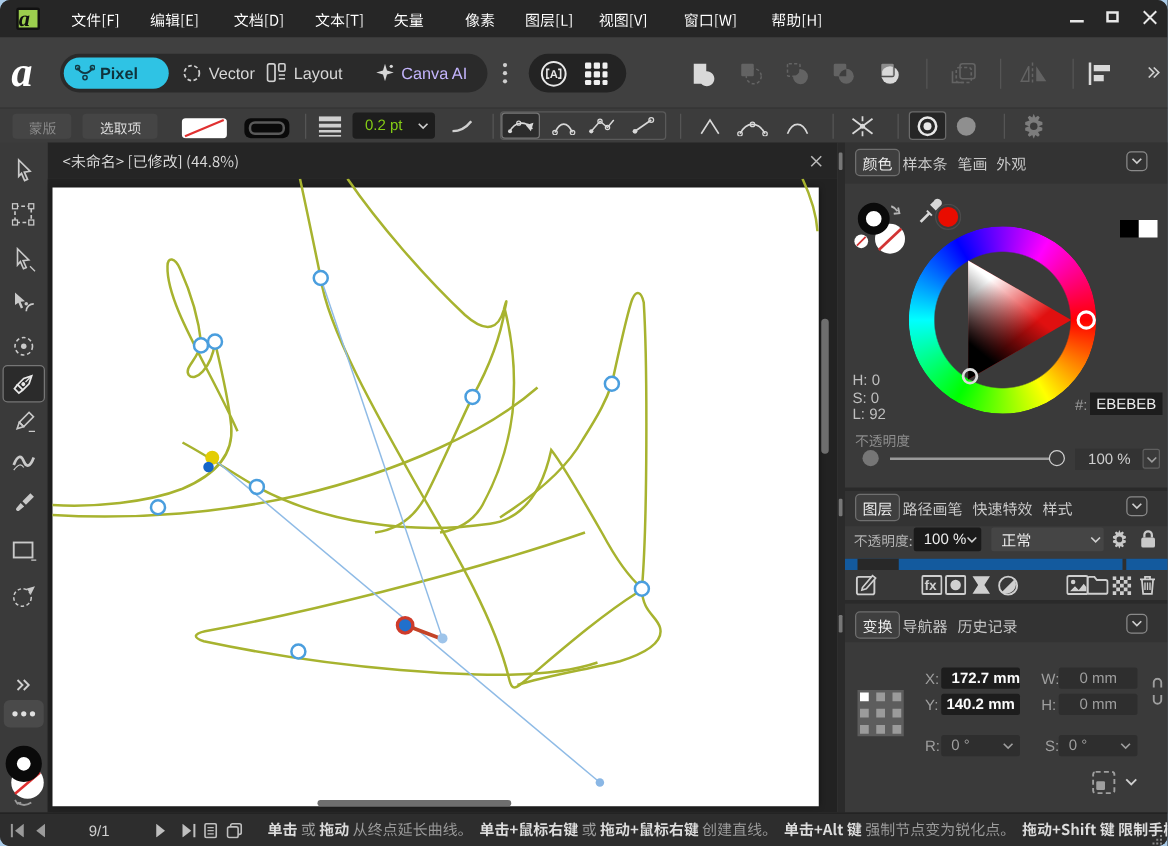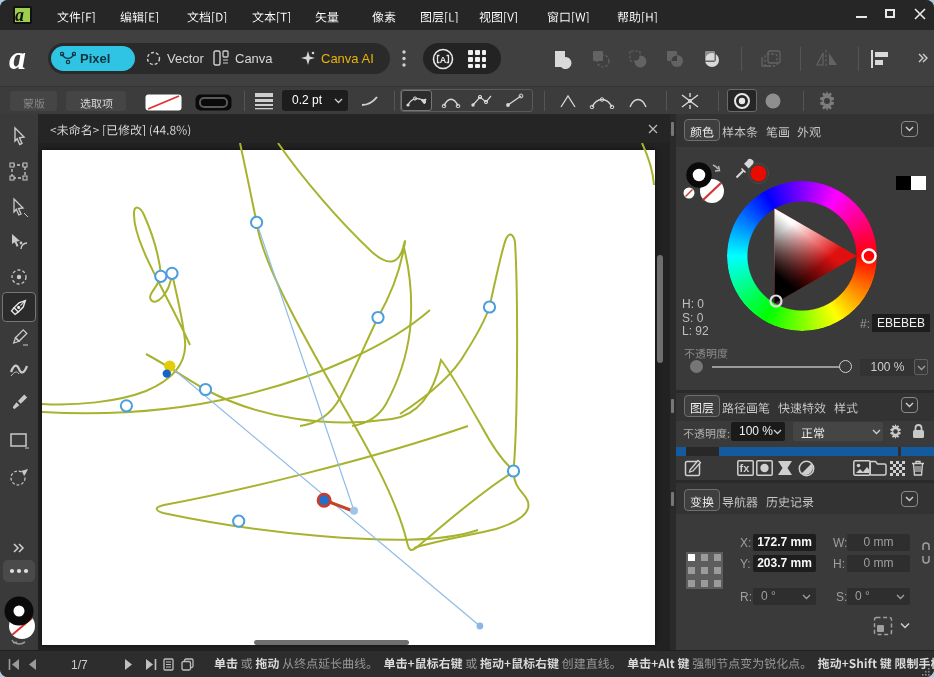--- a/index.html
+++ b/index.html
@@ -73,26 +73,26 @@
       <div class="abs" style="left:80px;top:21px;font-size:13px;color:#10333c;font-weight:bold">Pixel</div>
       <svg class="abs" style="left:146px;top:21px" width="15" height="15" viewBox="0 0 15 15">
         <circle cx="7.5" cy="7.5" r="6" fill="none" stroke="#cfcfcf" stroke-width="1.4" stroke-dasharray="3 2"></circle>
       </svg>
       <div class="abs" style="left:167px;top:21px;font-size:13px;color:#d6d6d6">Vector</div>
       <svg class="abs" style="left:213px;top:20px" width="16" height="16" viewBox="0 0 16 16">
         <rect x="1" y="1" width="6" height="14" rx="1.5" fill="none" stroke="#cfcfcf" stroke-width="1.4"></rect>
         <rect x="10" y="1" width="5" height="6" rx="1" fill="none" stroke="#cfcfcf" stroke-width="1.3"></rect>
         <path d="M10 10h5M10 13h5" stroke="#cfcfcf" stroke-width="1.2"></path>
       </svg>
-      <div class="abs" style="left:235px;top:21px;font-size:13px;color:#d6d6d6">Canva</div>
+      <div class="abs" style="left:235px;top:21px;font-size:13px;color:#d6d6d6">Layout</div>
       <svg class="abs" style="left:300px;top:20px" width="16" height="16" viewBox="0 0 16 16">
         <path d="M8 1 L9.6 6.4 L15 8 L9.6 9.6 L8 15 L6.4 9.6 L1 8 L6.4 6.4 Z" fill="#d6d6d6"></path>
         <circle cx="13" cy="3" r="1.3" fill="#d6d6d6"></circle>
       </svg>
-      <div class="abs" style="left:321px;top:21px;font-size:13px;color:#eab308">Canva AI</div>
+      <div class="abs" style="left:321px;top:21px;font-size:13px;color:#c4b5fd">Canva AI</div>
       <svg class="abs" style="left:401px;top:19px" width="6" height="19" viewBox="0 0 6 19">
         <circle cx="3" cy="3" r="1.7" fill="#cfcfcf"></circle>
         <circle cx="3" cy="9.5" r="1.7" fill="#cfcfcf"></circle>
         <circle cx="3" cy="16" r="1.7" fill="#cfcfcf"></circle>
       </svg>
       <div class="abs" style="left:423px;top:13px;width:78px;height:31px;background:#232323;border-radius:16px"></div>
       <svg class="abs" style="left:431px;top:17px" width="24" height="24" viewBox="0 0 24 24">
         <circle cx="12" cy="12" r="9.5" fill="none" stroke="#e8e8e8" stroke-width="1.6"></circle>
         <path d="M8.5 8.5 h-2 v7 h2 M15.5 8.5 h2 v7 h-2" stroke="#e8e8e8" stroke-width="1.3" fill="none"></path>
         <text x="12" y="15.5" text-anchor="middle" font-size="9" font-weight="bold" fill="#e8e8e8" font-family="Liberation Sans">A</text>
@@ -170,21 +170,21 @@
         <rect x="0.5" y="0.5" width="36" height="16" rx="5" fill="#0a0a0a"></rect>
         <rect x="5" y="4" width="27" height="9" rx="4" fill="none" stroke="#5a5a5a" stroke-width="2"></rect>
       </svg>
       <div class="sep" style="left:244px;top:4px;height:20px"></div>
       <svg class="abs" style="left:255px;top:6px" width="18" height="17" viewBox="0 0 18 17">
         <rect x="0" y="0" width="18" height="4" fill="#cfcfcf"></rect>
         <rect x="0" y="6" width="18" height="3" fill="#cfcfcf"></rect>
         <rect x="0" y="11" width="18" height="2" fill="#cfcfcf"></rect>
         <rect x="0" y="15" width="18" height="1.3" fill="#cfcfcf"></rect>
       </svg>
-      <div class="abs" style="left:282px;top:3px;width:66px;height:21px;background:#1d1d1d;border-radius:3px;color:#ffffff;font-size:12px;line-height:21px;padding-left:10px">0.2 pt</div>
+      <div class="abs" style="left:282px;top:3px;width:66px;height:21px;background:#1d1d1d;border-radius:3px;color:#84cc16;font-size:12px;line-height:21px;padding-left:10px">0.2 pt</div>
       <svg class="abs" style="left:334px;top:11px" width="9" height="6" viewBox="0 0 9 6">
         <path d="M1 1 l3.5 3.5 L8 1" stroke="#cfcfcf" stroke-width="1.3" fill="none"></path>
       </svg>
       <svg class="abs" style="left:361px;top:9px" width="17" height="10" viewBox="0 0 17 10">
         <path d="M1 9 C6 9 12 6 16 1" stroke="#cfcfcf" stroke-width="2" fill="none"></path>
       </svg>
       <div class="sep" style="left:394px;top:4px;height:20px"></div>
       <div class="abs" style="left:400px;top:2px;width:133px;height:23px;border:1px solid #5a5a5a;border-radius:3px"></div>
       <div class="abs" style="left:401px;top:3px;width:31px;height:21px;background:#2c2c2c;border:1px solid #777;border-radius:3px"></div>
       <svg class="abs" style="left:406px;top:7px" width="22" height="13" viewBox="0 0 22 13">
@@ -551,22 +551,22 @@
       <div class="abs" style="left:38px;top:453px;width:7px;height:7px;background:#9b9b9b"></div>
       <div class="abs" style="left:12px;top:466px;width:7px;height:7px;background:#9b9b9b"></div>
       <div class="abs" style="left:25px;top:466px;width:7px;height:7px;background:#9b9b9b"></div>
       <div class="abs" style="left:38px;top:466px;width:7px;height:7px;background:#9b9b9b"></div>
       <div class="abs" style="left:64px;top:422px;color:#9f9f9f;font-size:12px">X:</div>
       <div class="abs" style="left:64px;top:443px;color:#9f9f9f;font-size:12px">Y:</div>
       <div class="abs" style="left:64px;top:476px;color:#9f9f9f;font-size:12px">R:</div>
       <div class="abs" style="left:157px;top:422px;color:#9f9f9f;font-size:12px">W:</div>
       <div class="abs" style="left:157px;top:443px;color:#9f9f9f;font-size:12px">H:</div>
       <div class="abs" style="left:160px;top:476px;color:#9f9f9f;font-size:12px">S:</div>
-      <div class="abs" style="left:77px;top:420px;width:63px;height:17px;background:#1d1d1d;border-radius:2px;color:#fafafa;font-size:12px;font-weight:bold;line-height:17px;text-align:center">172.7 mm</div>
-      <div class="abs" style="left:77px;top:441px;width:63px;height:17px;background:#1d1d1d;border-radius:2px;color:#fafafa;font-size:12px;font-weight:bold;line-height:17px;text-align:center">203.7 mm</div>
+      <div class="abs" style="left:77px;top:420px;width:63px;height:17px;background:#1d1d1d;border-radius:2px;color:#fafafa;font-size:12px;font-weight:bold;line-height:17px;text-align:right">172.7 mm</div>
+      <div class="abs" style="left:77px;top:441px;width:63px;height:17px;background:#1d1d1d;border-radius:2px;color:#fafafa;font-size:12px;font-weight:bold;line-height:17px;text-align:center">140.2 mm</div>
       <div class="abs" style="left:171px;top:420px;width:63px;height:17px;background:#2e2e2e;border-radius:2px;color:#9f9f9f;font-size:12px;line-height:17px;text-align:center">0 mm</div>
       <div class="abs" style="left:171px;top:441px;width:63px;height:17px;background:#2e2e2e;border-radius:2px;color:#9f9f9f;font-size:12px;line-height:17px;text-align:center">0 mm</div>
       <div class="abs" style="left:77px;top:474px;width:63px;height:17px;background:#2e2e2e;border-radius:2px;color:#9f9f9f;font-size:12px;line-height:17px;padding-left:8px">0 °</div>
       <svg class="abs" style="left:126px;top:480px" width="9" height="7" viewBox="0 0 9 7">
         <path d="M1 1 l3.5 3.5 L8 1" stroke="#9f9f9f" stroke-width="1.3" fill="none"></path>
       </svg>
       <div class="abs" style="left:171px;top:474px;width:63px;height:17px;background:#2e2e2e;border-radius:2px;color:#9f9f9f;font-size:12px;line-height:17px;padding-left:8px">0 °</div>
       <svg class="abs" style="left:220px;top:480px" width="9" height="7" viewBox="0 0 9 7">
         <path d="M1 1 l3.5 3.5 L8 1" stroke="#9f9f9f" stroke-width="1.3" fill="none"></path>
       </svg>
@@ -582,21 +582,21 @@
       </svg>
     </div>
     <div class="abs" id="status">
       <svg class="abs" style="left:8px;top:8px" width="12" height="11" viewBox="0 0 12 11">
         <path d="M1.5 0 V11" stroke="#9a9a9a" stroke-width="1.6"></path>
         <path d="M11 0 L4 5.5 L11 11 Z" fill="#9a9a9a"></path>
       </svg>
       <svg class="abs" style="left:28px;top:8px" width="9" height="11" viewBox="0 0 9 11">
         <path d="M8 0 L1 5.5 L8 11 Z" fill="#9a9a9a"></path>
       </svg>
-      <div class="abs" style="left:71px;top:7px;color:#cfcfcf;font-size:12px">1/7</div>
+      <div class="abs" style="left:71px;top:7px;color:#cfcfcf;font-size:12px">9/1</div>
       <svg class="abs" style="left:124px;top:8px" width="9" height="11" viewBox="0 0 9 11">
         <path d="M1 0 L8 5.5 L1 11 Z" fill="#bfbfbf"></path>
       </svg>
       <svg class="abs" style="left:145px;top:8px" width="12" height="11" viewBox="0 0 12 11">
         <path d="M10.5 0 V11" stroke="#bfbfbf" stroke-width="1.6"></path>
         <path d="M1 0 L8 5.5 L1 11 Z" fill="#bfbfbf"></path>
       </svg>
       <svg class="abs" style="left:163px;top:7px" width="11" height="13" viewBox="0 0 11 13">
         <rect x="1" y="1" width="9" height="11" rx="1" fill="none" stroke="#bfbfbf" stroke-width="1.3"></rect>
         <path d="M3 4 h5 M3 6.5 h5 M3 9 h5" stroke="#bfbfbf" stroke-width="1"></path>

